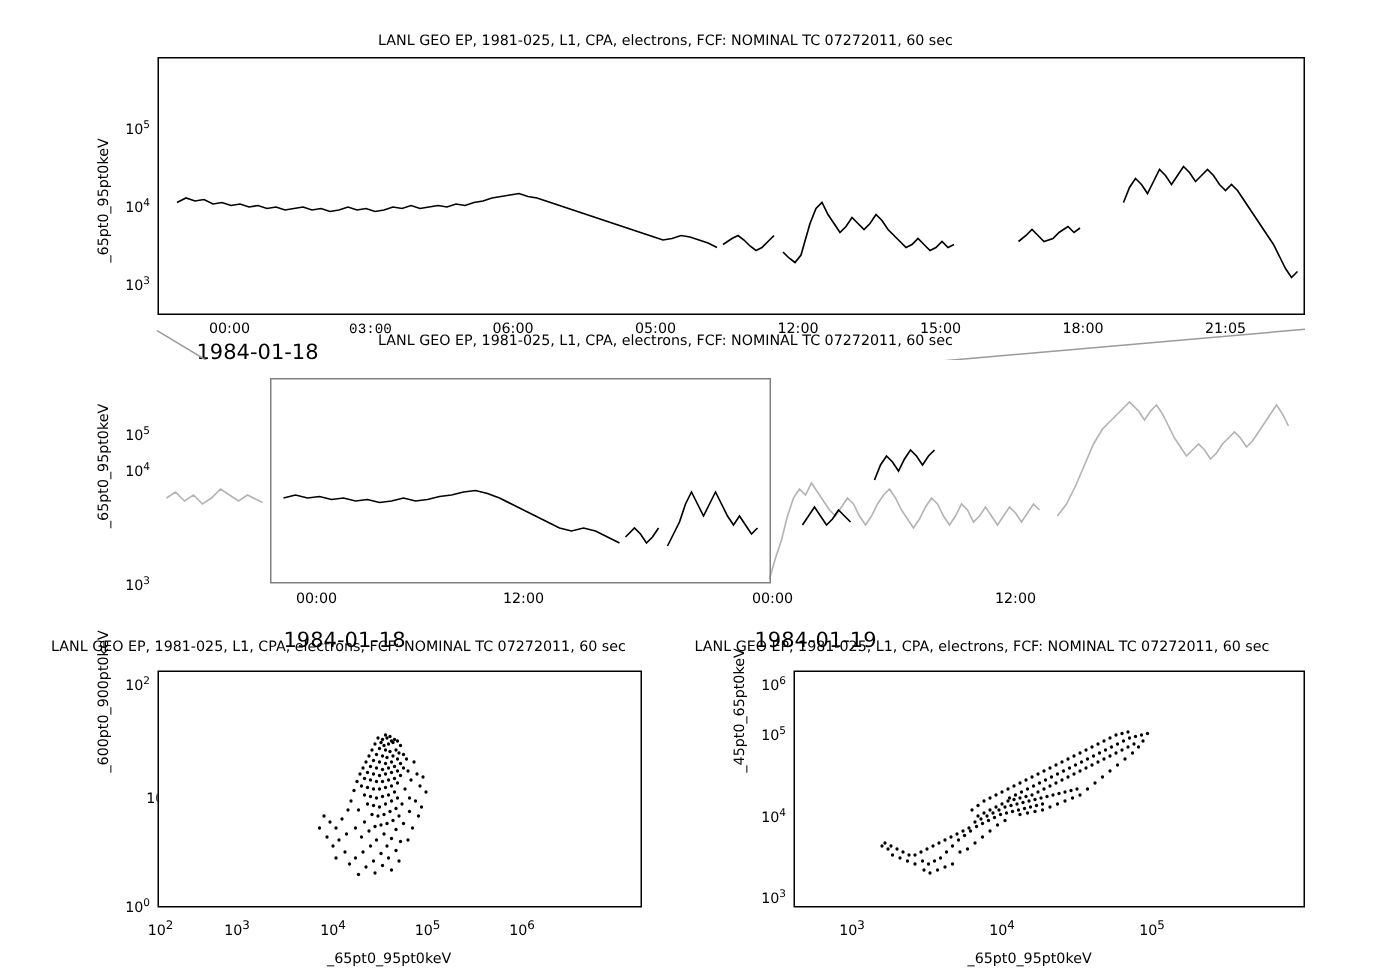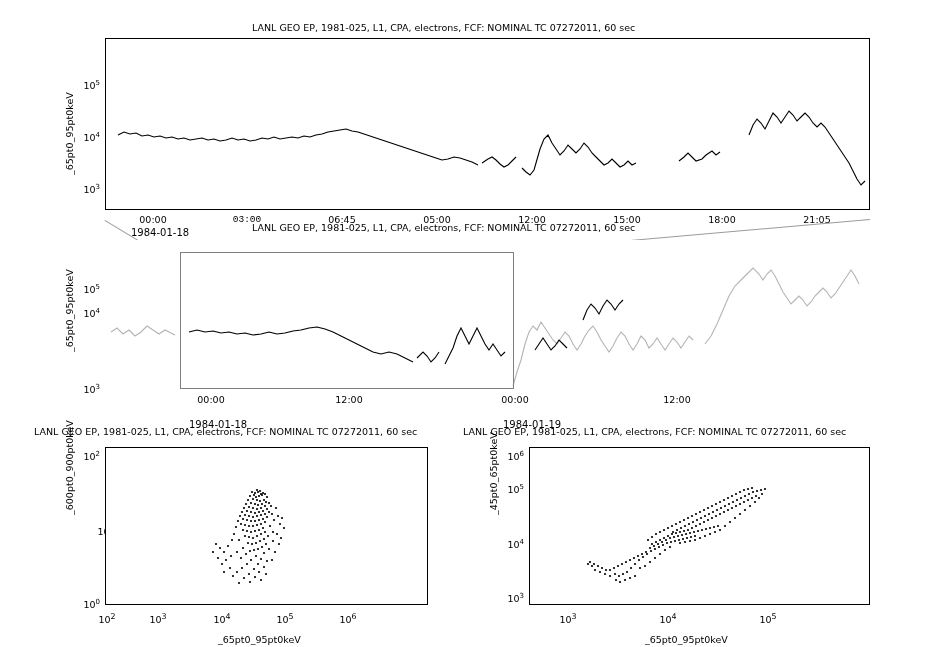--- a/index.html
+++ b/index.html
@@ -54,21 +54,21 @@
     vertical-align: super;
   }
   .xtick {
     position: absolute;
     font-size: 9.5px;
     white-space: nowrap;
     text-align: center;
   }
   .datesub {
     position: absolute;
-    font-size: 10px;
+    font-size: 14px;
     white-space: nowrap;
   }
   svg {
     display: block;
   }
   .selbox {
     position: absolute;
     border: 1px solid #808080;
     box-sizing: border-box;
     background: transparent;
@@ -99,21 +99,21 @@
       <polyline fill="none" stroke="#000000" stroke-width="1.1" points="12,96 18,93 24,95 30,94 36,97 42,96 48,98 54,97 60,99 66,98 72,100 78,99 84,101 90,100 96,99 102,101 108,100 114,102 120,101 126,99 132,101 138,100 144,102 150,101 156,99 162,100 168,98 174,100 180,99 186,98 192,99 198,97 204,98 210,96 216,95 222,93 228,92 234,91 240,90 246,92 252,93 258,95 264,97 270,99 276,101 282,103 288,105 294,107 300,109 306,111 312,113 318,115 324,117 330,119 336,121 342,120 348,118 354,119 360,121 366,123 372,126"></polyline>
       <polyline fill="none" stroke="#000000" stroke-width="1.1" points="376,124 382,120 386,118 390,121 394,125 398,128 402,126 406,122 410,118"></polyline>
       <polyline fill="none" stroke="#000000" stroke-width="1.1" points="416,129 420,133 424,136 428,131 430,124 434,110 438,100 442,96 446,104 450,110 454,116 458,112 462,106 466,110 470,114 474,110 478,104 482,108 486,114 490,118 494,122 498,126 502,124 506,120 510,124 514,128 518,126 522,122 526,126 530,124"></polyline>
       <polyline fill="none" stroke="#000000" stroke-width="1.1" points="573,122 578,118 582,114 586,118 590,122 596,120 600,116 606,112 610,116 614,113"></polyline>
       <polyline fill="none" stroke="#000000" stroke-width="1.1" points="643,96 647,86 651,80 655,84 659,90 663,82 667,74 671,78 675,84 679,78 683,72 687,76 691,82 695,78 699,74 703,78 707,84 711,88 715,84 719,88 723,94 727,100 731,106 735,112 739,118 743,124 747,132 751,140 755,146 759,142"></polyline>
     </svg>
   </div>
 
   <div class="xtick" style="left:128px; top:214px; width:50px;">00:00</div>
   <div class="xtick" style="left:222px; top:214px; width:50px;font-family:Liberation Mono, monospace;">03:00</div>
-  <div class="xtick" style="left:317px; top:214px; width:50px;">06:45</div>
+  <div class="xtick" style="left:317px; top:214px; width:50px;">06:00</div>
   <div class="xtick" style="left:412px; top:214px; width:50px;">05:00</div>
   <div class="xtick" style="left:507px; top:214px; width:50px;">12:00</div>
   <div class="xtick" style="left:602px; top:214px; width:50px;">15:00</div>
   <div class="xtick" style="left:697px; top:214px; width:50px;">18:00</div>
   <div class="xtick" style="left:792px; top:214px; width:50px;">21:05</div>
 
   <div class="datesub" style="left:131px; top:227px;">1984-01-18</div>
 </div>
 
 <div class="connector" style="left:105px; top:220px; width:78px; transform:rotate(31deg);"></div>

